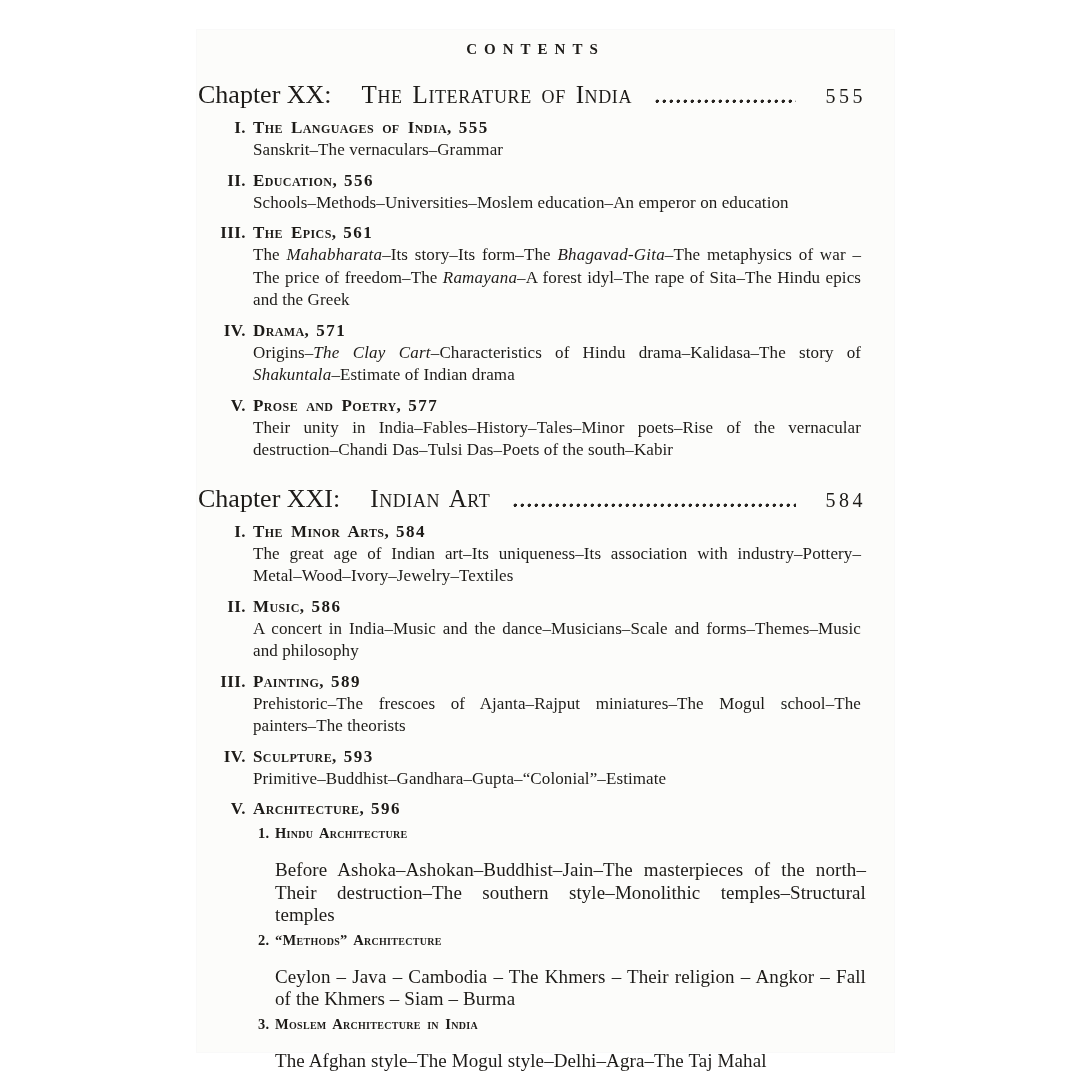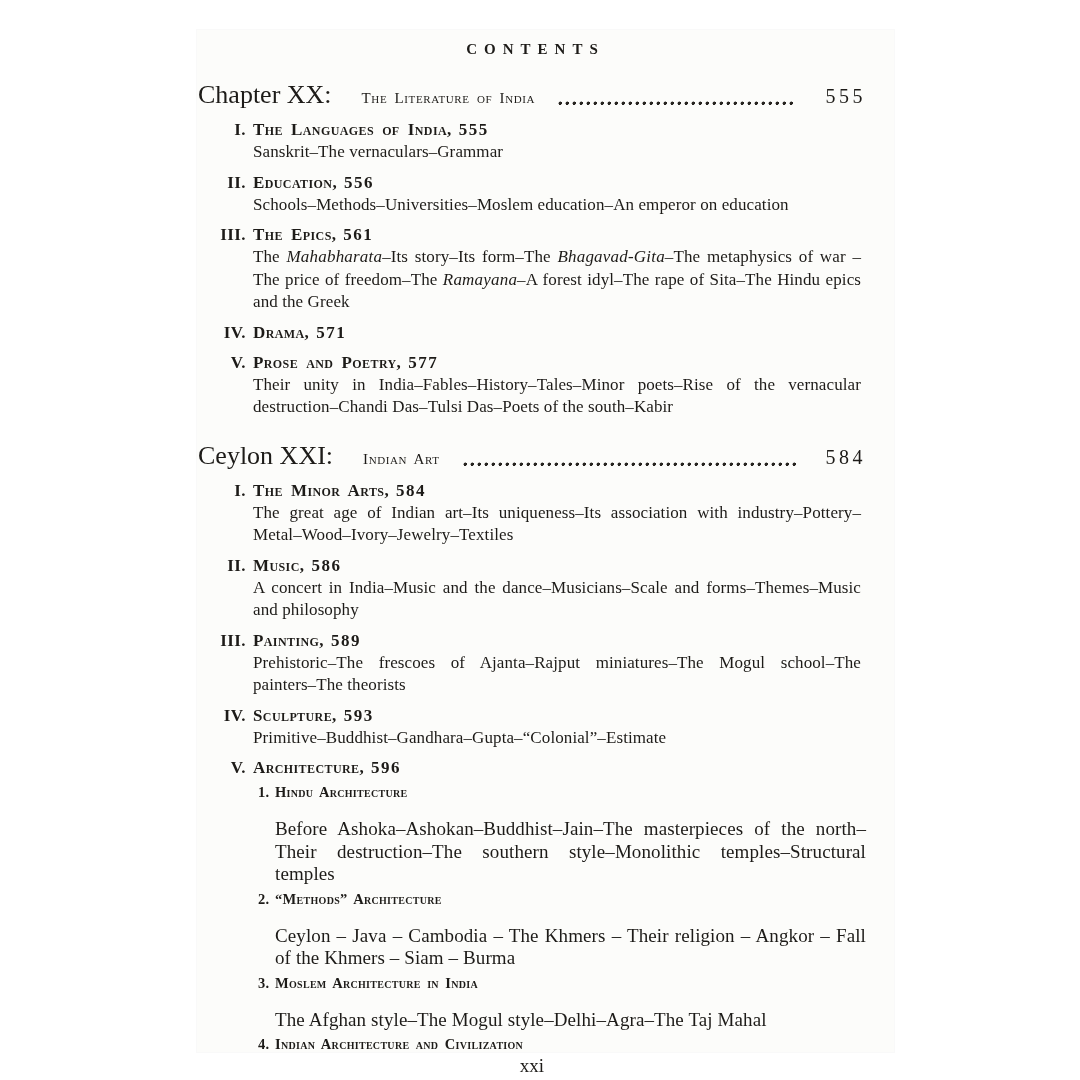--- a/index.html
+++ b/index.html
@@ -17,21 +17,21 @@
   }
   .content{position:absolute;left:1px;top:0;width:668px;padding-top:10px;}
 
   .running-head{
     text-align:center;font-weight:bold;font-size:15px;line-height:18px;
     letter-spacing:7px;text-indent:7px;
   }
 
   .ch-line{display:flex;align-items:baseline;margin-top:22px;line-height:30px;white-space:nowrap;gap:21px;}
   .ch-label{font-size:26px;}
-  .ch-title{font-variant:small-caps;font-size:15px;letter-spacing:0.6px;word-spacing:3px;margin-left:9px;}
+  .ch-title{font-variant:small-caps;font-size:25px;letter-spacing:0.6px;word-spacing:3px;margin-left:9px;}
   .ch-dots{
     flex:1;align-self:flex-end;height:5px;margin:0 9px 7px 2px;
     background-image:radial-gradient(circle at 2.2px 2.2px,#26231f 1.5px,transparent 1.9px);
     background-size:7px 5px;background-repeat:repeat-x;
   }
   .ch-page{font-size:20px;letter-spacing:3.5px;}
 
   .section{margin-top:8px;}
   .section.first{margin-top:6px;}
   .sec-head{display:flex;font-weight:bold;font-variant:small-caps;font-size:17px;
@@ -90,33 +90,34 @@
                 <span class="sec-page">561</span>
               </div>
               <p class="sec-body"><span>The </span><i>Mahabharata</i><span>–Its story–Its form–The </span><i>Bhagavad-Gita</i><span>–The metaphysics of war –The price of freedom–The </span><i>Ramayana</i><span>–A forest idyl–The rape of Sita–The Hindu epics and the Greek</span></p>
             </div>
             <div class="section">
               <div class="sec-head">
                 <span class="sec-num">IV.</span>
                 <span class="sec-title">Drama,</span>
                 <span class="sec-page">571</span>
               </div>
+              <p class="sec-body"><span>Origins–</span><i>The Clay Cart</i><span>–Characteristics of Hindu drama–Kalidasa–The story of </span><i>Shakuntala</i><span>–Estimate of Indian drama</span></p>
             </div>
             <div class="section">
               <div class="sec-head">
                 <span class="sec-num">V.</span>
                 <span class="sec-title">Prose and Poetry,</span>
                 <span class="sec-page">577</span>
               </div>
               <p class="sec-body"><span>Their unity in India–Fables–History–Tales–Minor poets–Rise of the vernacular destruction–Chandi Das–Tulsi Das–Poets of the south–Kabir</span></p>
             </div>
           </div>
           <div class="chapter">
             <div class="ch-line">
-              <span class="ch-label">Ceylon XXI:</span>
+              <span class="ch-label">Chapter XXI:</span>
               <span class="ch-title">Indian Art</span>
               <span class="ch-dots"></span>
               <span class="ch-page">584</span>
             </div>
             <div class="section first">
               <div class="sec-head">
                 <span class="sec-num">I.</span>
                 <span class="sec-title">The Minor Arts,</span>
                 <span class="sec-page">584</span>
               </div>

